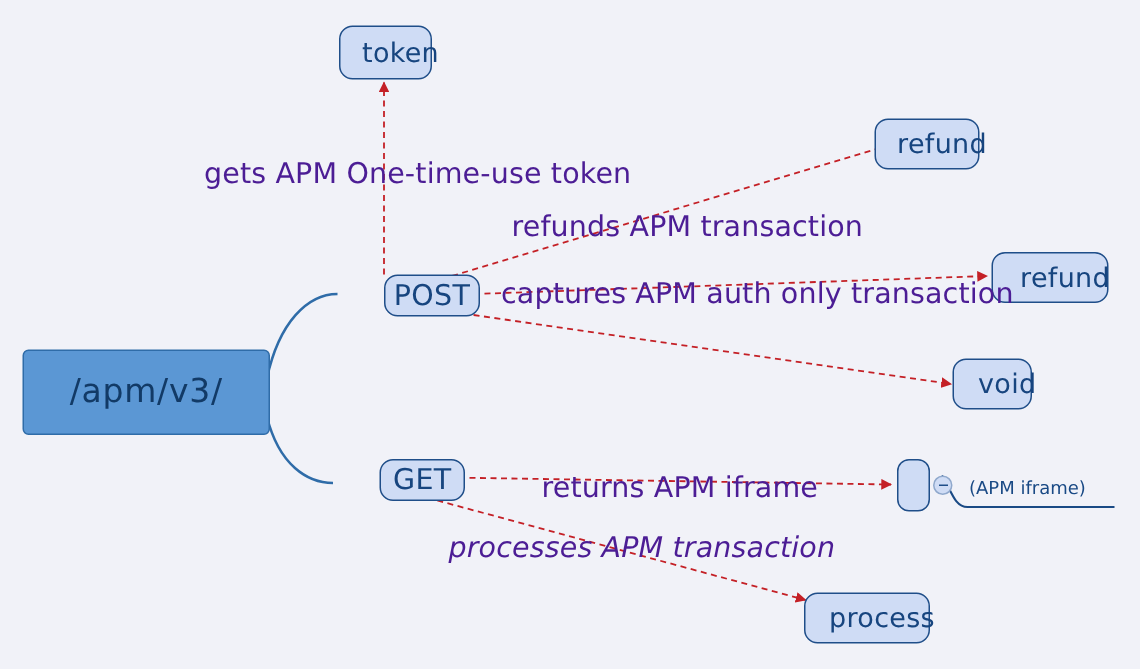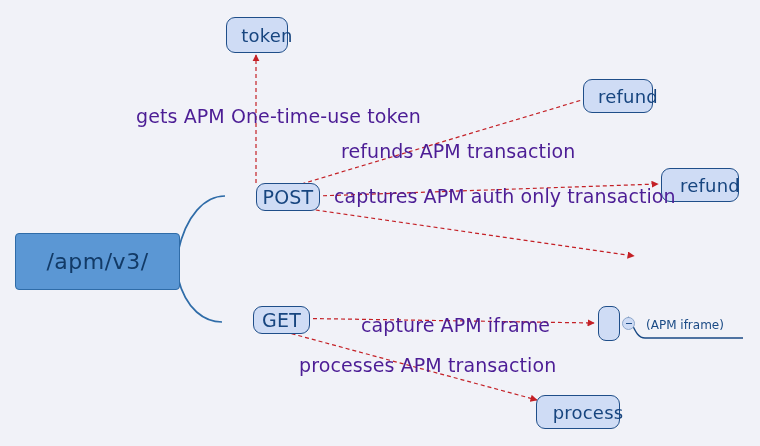--- a/index.html
+++ b/index.html
@@ -137,33 +137,34 @@
   <div class="node branch" style="left:224px; top:183px; width:64px; height:28px;">POST</div>
 
   <div class="node branch" style="left:221px; top:306px; width:57px; height:28px;">GET</div>
 
   <div class="node leaf" style="left:226px; top:17px; width:62px; height:36px;">token</div>
 
   <div class="node leaf" style="left:583px; top:79px; width:70px; height:34px;">refund</div>
 
   <div class="node leaf" style="left:661px; top:168px; width:78px; height:34px;">refund</div>
 
+  <div class="node leaf" style="left:635px; top:239px; width:53px; height:34px;">void</div>
 
   <div class="node leaf" style="left:536px; top:395px; width:84px; height:34px;">process</div>
 
   <div class="node blank" style="left:598px; top:306px; width:22px; height:35px;"></div>
 
   <span class="collapse-toggle" style="left:622px; top:317px;"></span>
 
   <span class="note-label" style="left:646px; top:318px;">(APM iframe)</span>
 
   <span class="edge-label" style="left:136px; top:105px;">gets APM One-time-use token</span>
 
   <span class="edge-label" style="left:341px; top:140px;">refunds APM transaction</span>
 
   <span class="edge-label" style="left:334px; top:185px;text-align:right;">captures APM auth only transaction</span>
 
 
-  <span class="edge-label" style="left:361px; top:314px;">capture APM iframe</span>
+  <span class="edge-label" style="left:361px; top:314px;">returns APM iframe</span>
 
-  <span class="edge-label" style="left:299px; top:354px;">processes APM transaction</span>
+  <span class="edge-label" style="left:299px; top:354px;font-style:italic;">processes APM transaction</span>
 
 </div>
 
 </body></html>

